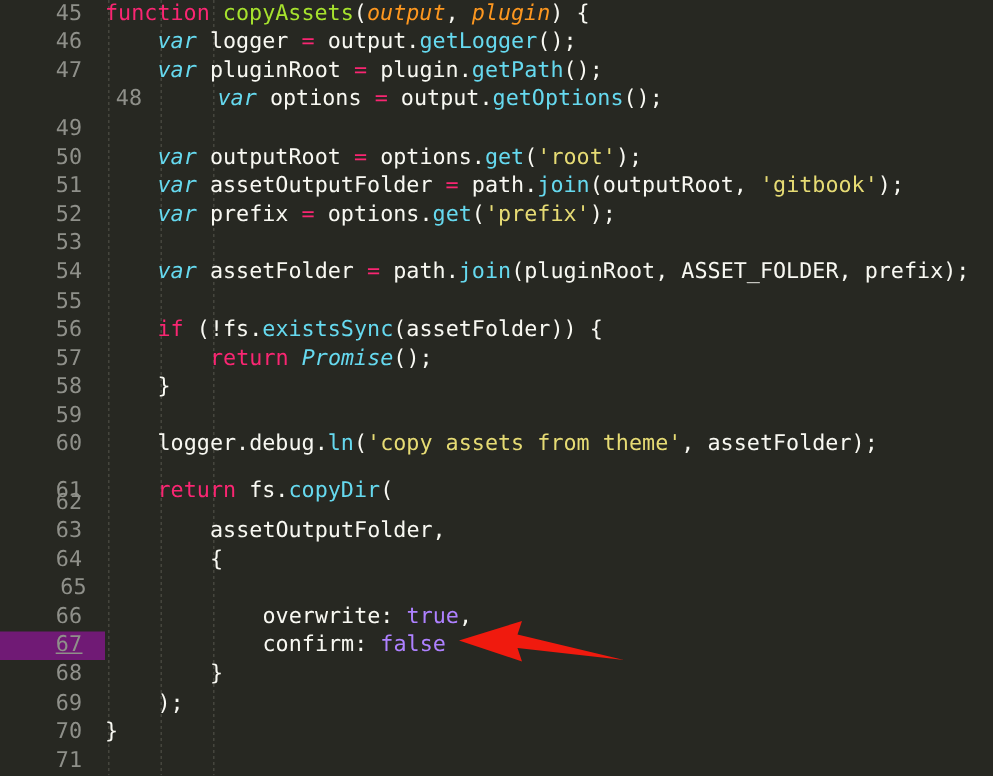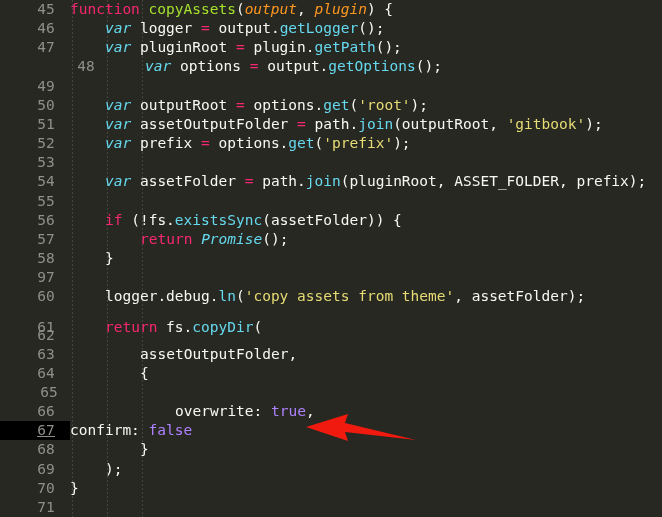--- a/index.html
+++ b/index.html
@@ -18,21 +18,21 @@
     line-height: 19.15px;
     -webkit-font-smoothing: antialiased;
   }
 
   
   .row {
     position: relative;
     height: 19.15px;
     white-space: pre;
   }
-  .row.active .gutter { background: #000000; text-decoration: underline; }
+  .row.active .gutter { background: #701a75; text-decoration: underline; }
 
   .gutter {
     position: absolute;
     left: 0;
     top: 0;
     width: 70px;
     height: 19.15px;
     box-sizing: border-box;
     padding-right: 15px;
     text-align: right;
@@ -110,29 +110,29 @@
       <div class="row" style="top: 76.6px; position: absolute; left: 0px; width: 662px;"><div class="gutter">49</div><div class="code" style="padding-left: 35px;"></div></div>
       <div class="row" style="top: 95.75px; position: absolute; left: 0px; width: 662px;"><div class="gutter">50</div><div class="code" style="padding-left: 35px;"><span class="var">var</span><span class="pl"> outputRoot </span><span class="op">=</span><span class="pl"> options.</span><span class="meth">get</span><span class="pl">(</span><span class="str">'root'</span><span class="pl">);</span></div></div>
       <div class="row" style="top: 114.9px; position: absolute; left: 0px; width: 662px;"><div class="gutter">51</div><div class="code" style="padding-left: 35px;"><span class="var">var</span><span class="pl"> assetOutputFolder </span><span class="op">=</span><span class="pl"> path.</span><span class="meth">join</span><span class="pl">(outputRoot, </span><span class="str">'gitbook'</span><span class="pl">);</span></div></div>
       <div class="row" style="top: 134.05px; position: absolute; left: 0px; width: 662px;"><div class="gutter">52</div><div class="code" style="padding-left: 35px;"><span class="var">var</span><span class="pl"> prefix </span><span class="op">=</span><span class="pl"> options.</span><span class="meth">get</span><span class="pl">(</span><span class="str">'prefix'</span><span class="pl">);</span></div></div>
       <div class="row" style="top: 153.2px; position: absolute; left: 0px; width: 662px;"><div class="gutter">53</div><div class="code" style="padding-left: 35px;"></div></div>
       <div class="row" style="top: 172.35px; position: absolute; left: 0px; width: 662px;"><div class="gutter">54</div><div class="code" style="padding-left: 35px;"><span class="var">var</span><span class="pl"> assetFolder </span><span class="op">=</span><span class="pl"> path.</span><span class="meth">join</span><span class="pl">(pluginRoot, ASSET_FOLDER, prefix);</span></div></div>
       <div class="row" style="top: 191.5px; position: absolute; left: 0px; width: 662px;"><div class="gutter">55</div><div class="code" style="padding-left: 35px;"></div></div>
       <div class="row" style="top: 210.65px; position: absolute; left: 0px; width: 650px; padding-left: 44px;"><div class="gutter">56</div><div class="code" style="padding-left: 35px;"><span class="kw">if</span><span class="pl"> (!fs.</span><span class="meth">existsSync</span><span class="pl">(assetFolder)) {</span></div></div>
       <div class="row" style="top: 229.8px; position: absolute; left: 0px; width: 662px;"><div class="gutter">57</div><div class="code" style="padding-left: 70px;"><span class="kw">return</span><span class="pl"> </span><span class="type">Promise</span><span class="pl">();</span></div></div>
       <div class="row" style="top: 248.95px; position: absolute; left: 0px; width: 662px;"><div class="gutter">58</div><div class="code" style="padding-left: 35px;"><span class="pl">}</span></div></div>
-      <div class="row" style="top: 268.1px; position: absolute; left: 0px; width: 662px;"><div class="gutter">97</div><div class="code" style="padding-left: 35px;"></div></div>
+      <div class="row" style="top: 268.1px; position: absolute; left: 0px; width: 662px;"><div class="gutter">59</div><div class="code" style="padding-left: 35px;"></div></div>
       <div class="row" style="top: 287.25px; position: absolute; left: 0px; width: 662px;"><div class="gutter">60</div><div class="code" style="padding-left: 35px;"><span class="pl">logger.debug.</span><span class="meth">ln</span><span class="pl">(</span><span class="str">'copy assets from theme'</span><span class="pl">, assetFolder);</span></div></div>
       <div class="row" style="top: 306.4px; position: absolute; left: 0px; width: 560px; margin-top: 12px;"><div class="gutter">61</div><div class="code" style="padding-left: 35px;"><span class="kw">return</span><span class="pl"> fs.</span><span class="meth">copyDir</span><span class="pl">(</span></div></div>
       <div class="row" style="top: 325.55px; position: absolute; left: 0px; width: 662px;"><div class="gutter">62</div></div>
       <div class="row" style="top: 344.7px; position: absolute; left: 0px; width: 662px;"><div class="gutter">63</div><div class="code" style="padding-left: 70px;"><span class="pl">assetOutputFolder,</span></div></div>
       <div class="row" style="top: 363.85px; position: absolute; left: 0px; width: 662px;"><div class="gutter">64</div><div class="code" style="padding-left: 70px;"><span class="pl">{</span></div></div>
       <div class="row" style="top: 383px; position: absolute; left: 3px; width: 568px;"><div class="gutter">65</div></div>
       <div class="row" style="top: 402.15px; position: absolute; left: 0px; width: 662px;"><div class="gutter">66</div><div class="code" style="padding-left: 105px;"><span class="pl">overwrite: </span><span class="bool">true</span><span class="pl">,</span></div></div>
-      <div class="row active" style="top: 421.3px; position: absolute; left: 0px; width: 662px;"><div class="gutter">67</div><div class="code" style=""><span class="pl">confirm: </span><span class="bool">false</span></div></div>
+      <div class="row active" style="top: 421.3px; position: absolute; left: 0px; width: 662px;"><div class="gutter">67</div><div class="code" style="padding-left: 105px;"><span class="pl">confirm: </span><span class="bool">false</span></div></div>
       <div class="row" style="top: 440.45px; position: absolute; left: 0px; width: 662px;"><div class="gutter">68</div><div class="code" style="padding-left: 70px;"><span class="pl">}</span></div></div>
       <div class="row" style="top: 459.6px; position: absolute; left: 0px; width: 662px;"><div class="gutter">69</div><div class="code" style="padding-left: 35px;"><span class="pl">);</span></div></div>
       <div class="row" style="top: 478.75px; position: absolute; left: 0px; width: 662px;"><div class="gutter">70</div><div class="code" style="padding-left: 0px;"><span class="pl">}</span></div></div>
       <div class="row" style="top: 497.9px; position: absolute; left: 0px; width: 662px;"><div class="gutter">71</div><div class="code" style="padding-left: 0px;"></div></div>
     </div>
 
   <div class="arrow-layer">
     <svg width="662" height="517" viewBox="0 0 662 517">
       <polygon id="arrow-shape" points="306,427 348,414 345,423 416,440 345,432 348,441" fill="#F01A0E"></polygon>
     </svg>

